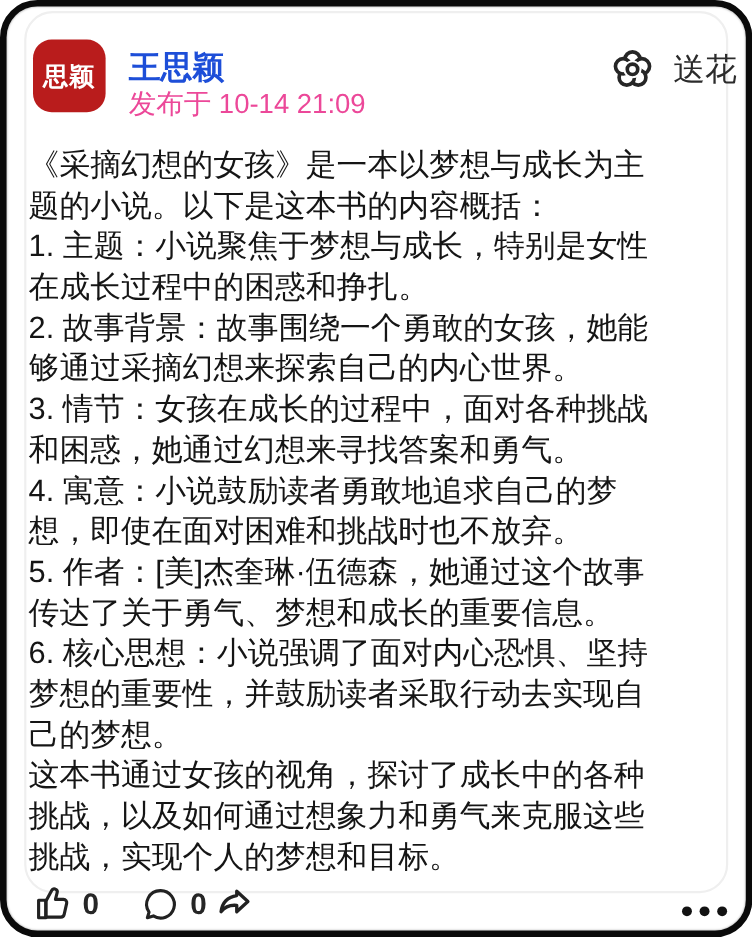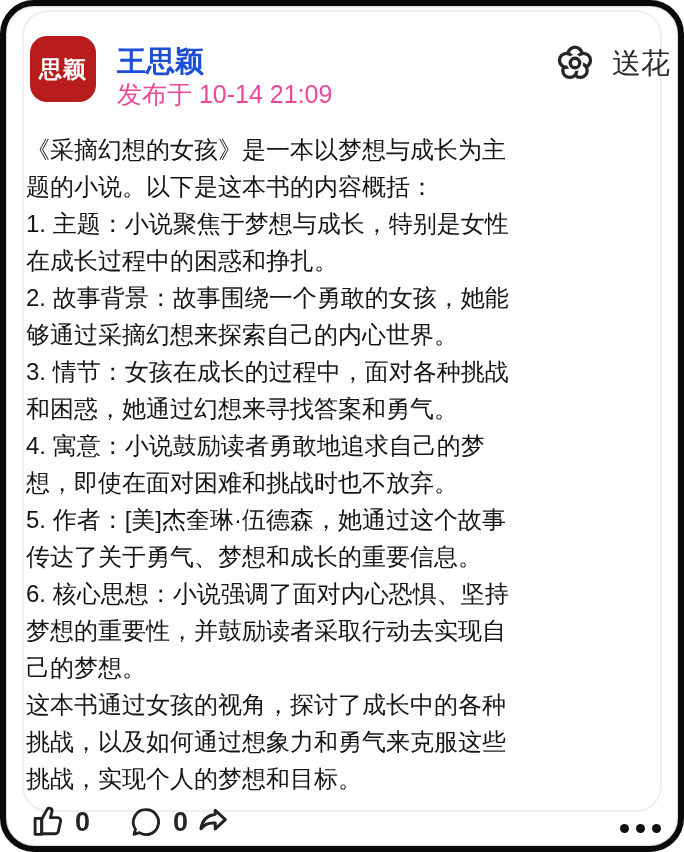--- a/index.html
+++ b/index.html
@@ -27,21 +27,21 @@
   .pubtime{position:absolute;left:117px;top:78px;font-size:25px;color:#ec4899;}
   .send-flowers{
     position:absolute;left:556px;top:44px;height:44px;display:flex;align-items:flex-start;gap:18px;
     cursor:pointer;color:#2b2b2b;
   }
   .send-flowers .label{font-size:29px;color:#2b2b2b;}
   .icon svg{display:block;}
   
   .body-text{
     position:absolute;left:26px;top:131px;width:636px;z-index:5;
-    font-size:24px;line-height:37px;color:#151515;white-space:pre;letter-spacing:0px;
+    font-size:28px;line-height:37px;color:#151515;white-space:pre;letter-spacing:0px;
   }
   
   .action-bar{position:absolute;left:0;top:800px;width:684px;height:50px;z-index:6;}
   .action-group{position:absolute;display:flex;align-items:center;gap:9px;cursor:pointer;}
   .action-count{font-size:27px;font-weight:700;color:#262626;}
   .g-like{left:30px;top:4px;}
   .g-comment{left:128px;top:4px;}
   .g-share{left:194px;top:2px;}
   .more-dots{
     position:absolute;left:620px;top:24px;display:flex;gap:7px;cursor:pointer;

